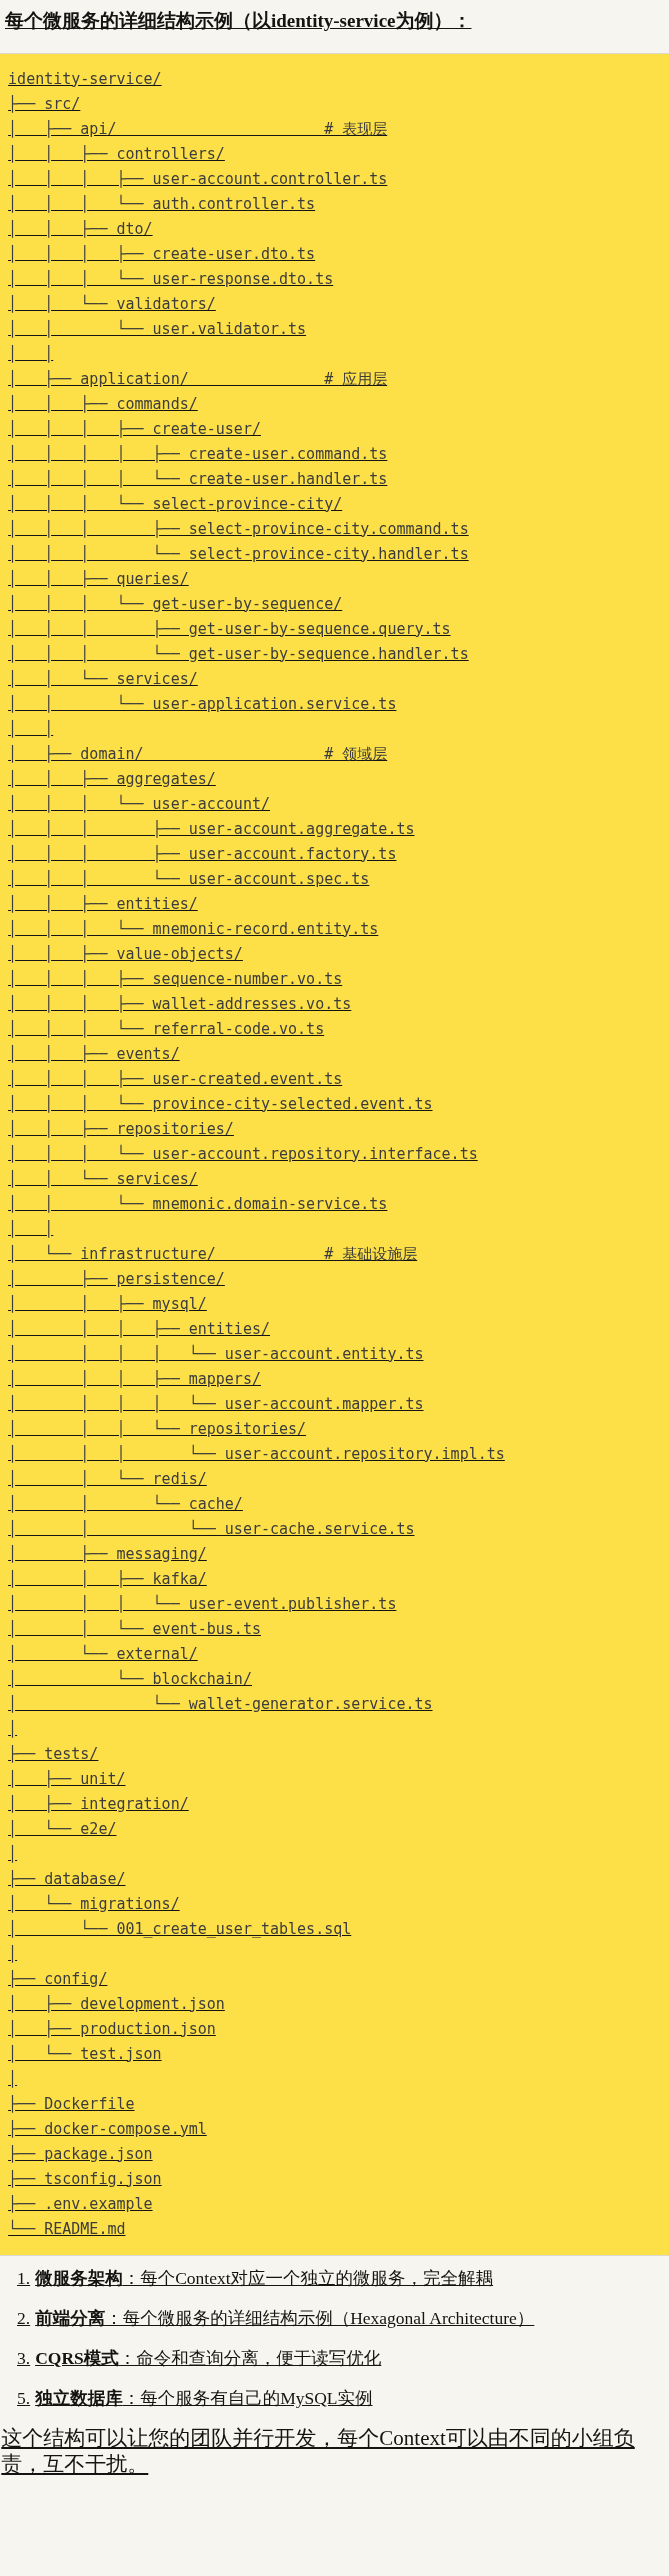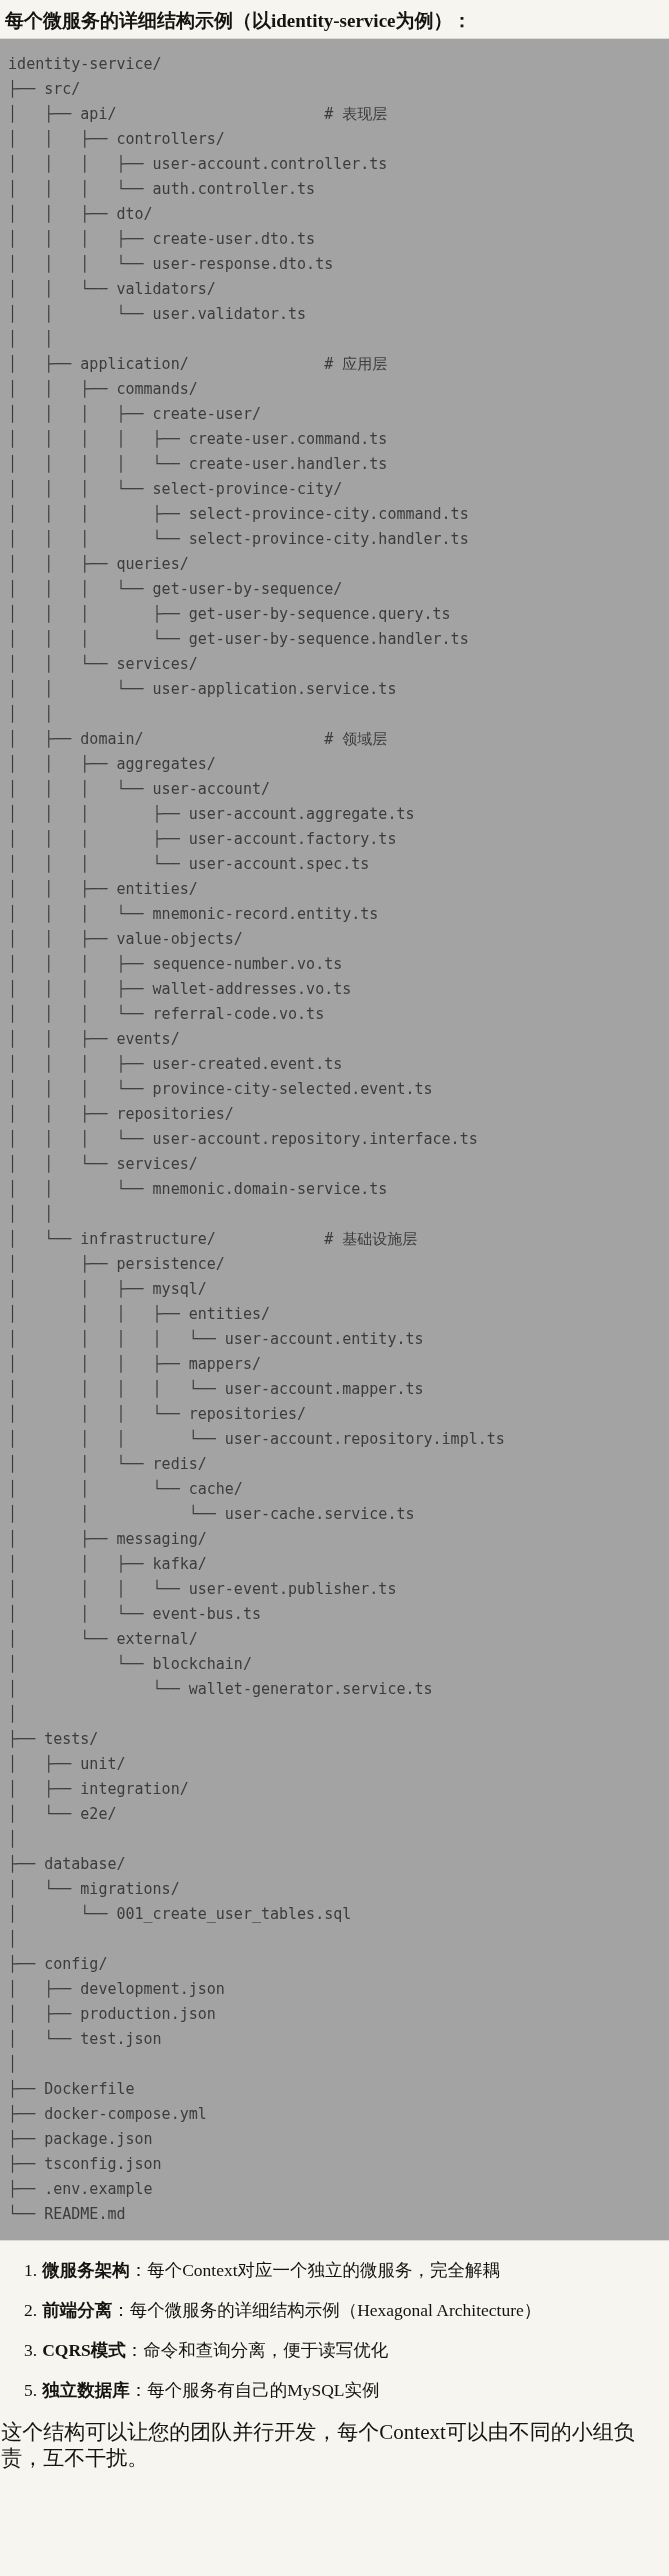--- a/index.html
+++ b/index.html
@@ -4,51 +4,51 @@
 <style>
   * { box-sizing: border-box; }
   html, body { margin: 0; padding: 0; }
   body {
     width: 669px;
     min-height: 2576px;
     background: #F7F5EF;
     color: #161412;
     font-family: "Liberation Serif", serif;
   }
-  .page { width: 669px; padding: 0; }
+  .page { width: 669px; padding: 0; text-decoration: underline; }
   .page-title {
     font-size: 19px;
     font-weight: 700;
     line-height: 25px;
     margin: 8.1px 5px 0 5px;
   }
   .code-block {
-    margin-top: 5px;
-    background: #a3a3a3;
+    margin-top: 20px;
+    background: #fde047;
     border-top: 1.3px solid #DBD9D2;
     border-bottom: 1.3px solid #DBD9D2;
     padding: 12.5px 5px 13.8px 8.1px;
     width: 669px;
     overflow: hidden;
   }
   .file-tree {
     margin: 0;
     font-family: "DejaVu Sans Mono", monospace;
     font-size: 15px;
     line-height: 25px;
     color: #3C3C3C;
     white-space: pre;
   }
   .notes-heading {
     font-size: 19px;
     font-weight: 700;
     line-height: 25px;
     margin: 22.5px 5px 15px 2.5px;
   }
-  .notes-list { margin: 16px; padding: 0 5px 0 8px; }
+  .notes-list { margin: 9px; padding: 0 5px 0 8px; }
   .note-item {
     font-size: 17.5px;
     line-height: 26px;
     margin: 0 0 13.8px 0;
     white-space: nowrap;
   }
   .note-num { margin-right: 5px; }
   .note-label { font-weight: 700; }
   .closing-paragraph {
     font-size: 21px;

